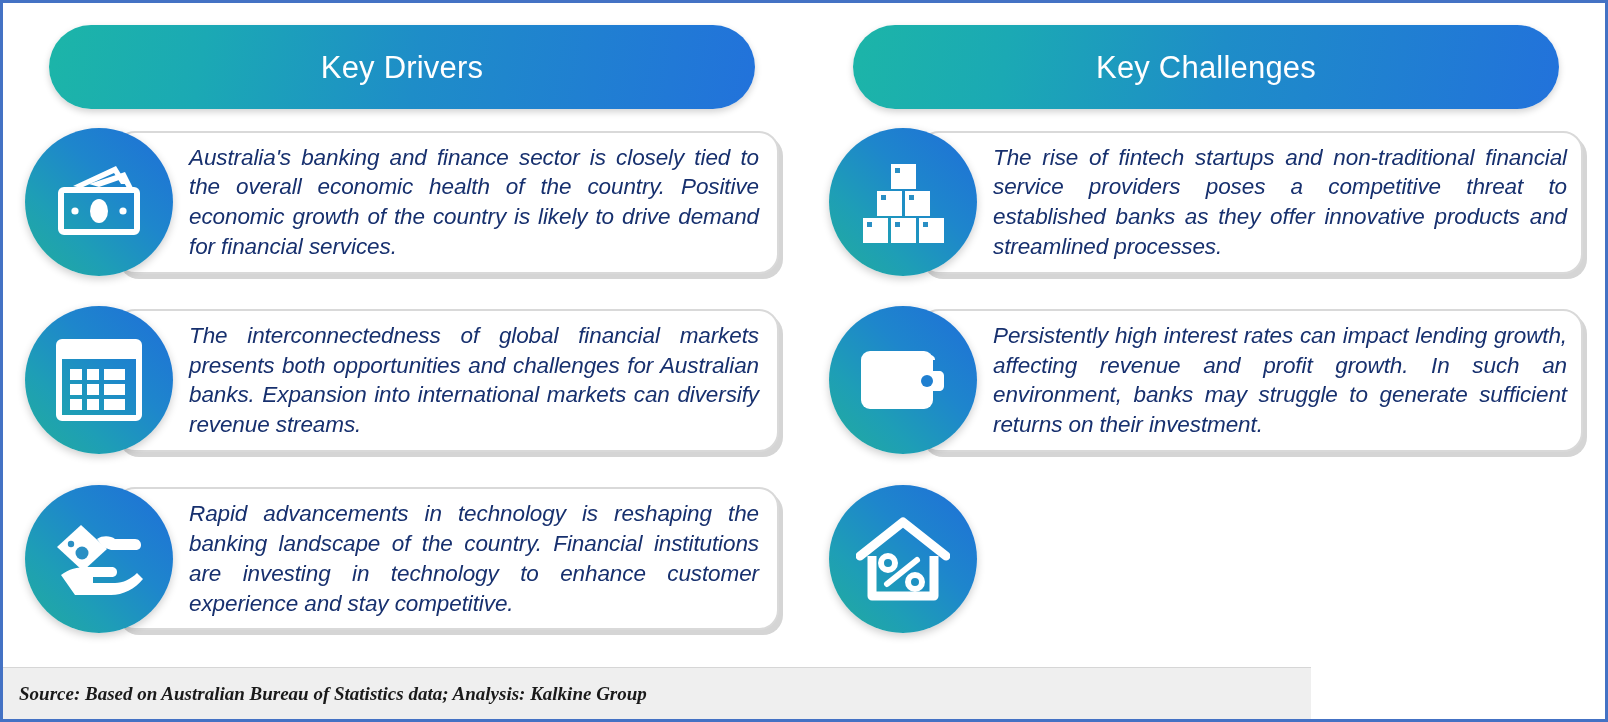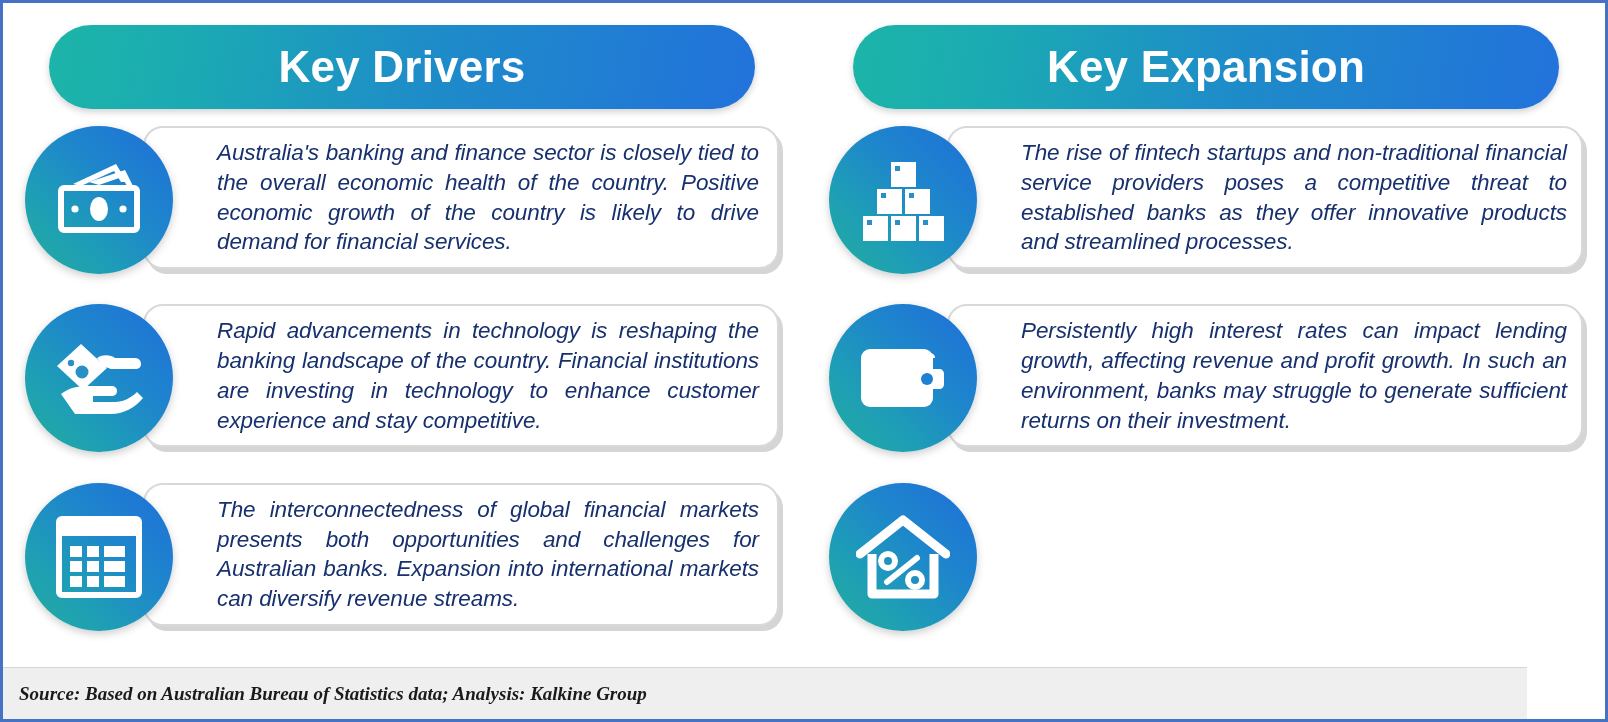--- a/index.html
+++ b/index.html
@@ -45,41 +45,40 @@
     background: linear-gradient(100deg, #1CB5A8 0%, #1BA9B4 22%, #1E8DC8 52%, #2272DB 100%);
     display: flex;
     align-items: center;
     justify-content: center;
     box-shadow: 0 3px 7px rgba(0,0,0,0.18);
     margin: 0 24px 0 24px;
   }
 
   .col-header-title {
     color: #ffffff;
-    font-size: 44px;
-    font-weight: bold;
+    font-size: 31px;
+    font-weight: normal;
     letter-spacing: 0.2px;
     line-height: 1;
   }
 
   
   .cards {
     flex: 1 1 auto;
     display: flex;
     flex-direction: column;
     justify-content: space-around;
     padding-top: 4px;
   }
 
   .card-row {
     position: relative;
     display: flex;
-    align-items: flex-start;
+    align-items: center;
     height: 152px;
-    gap: 28px;
   }
 
   .icon-circle {
     position: relative;
     z-index: 2;
     flex: 0 0 auto;
     width: 148px;
     height: 148px;
     border-radius: 50%;
     background: linear-gradient(45deg, #22AD9C 0%, #1E9EB6 30%, #1E86CC 60%, #1F6FD8 100%);
@@ -117,21 +116,21 @@
   }
 
   
   .column-right .card-body { padding-right: 14px; }
 
   
   .footer {
     position: absolute;
     left: 0;
     bottom: 0;
-    width: 1524px;
+    width: 1308px;
     height: 52px;
     background: #EFEFEF;
     border-top: 1px solid #D6D6D6;
     display: flex;
     align-items: center;
     padding-left: 16px;
   }
 
   .footer-text {
     color: #1A1A1A;
@@ -164,37 +163,20 @@
                 <path d="M36 22 L72 10 L80 26 L74 26 L69 17 L46 25 Z"></path>
               </g>
               <rect x="8" y="28" width="76" height="42" rx="3" fill="none" stroke="#ffffff" stroke-width="6"></rect>
               <ellipse cx="46" cy="49" rx="9" ry="12" fill="#ffffff"></ellipse>
               <circle cx="22" cy="49" r="3.6" fill="#ffffff"></circle>
               <circle cx="70" cy="49" r="3.6" fill="#ffffff"></circle>
             </svg>
           </div>
           <div class="card-body">
             <p class="card-text">Australia's banking and finance sector is closely tied to the overall economic health of the country. Positive economic growth of the country is likely to drive demand for financial services.</p>
-          </div>
-        </div>
-
-        <div class="card-row">
-          <div class="icon-circle">
-            <svg width="96" height="84" viewBox="0 0 96 84" fill="none">
-              <g fill="#ffffff">
-                <path d="M6 30 L30 8 L56 32 L32 54 Z"></path>
-                <path d="M46 22 C52 18 60 19 64 22 L84 22 C88 22 90 25 90 28 C90 31 88 33 84 33 L60 33 L52 30 Z"></path>
-                <path d="M10 58 C18 52 26 50 36 50 L60 50 C64 50 66 52 66 55 C66 58 64 60 60 60 L42 60 L42 66 L64 66 C72 66 80 62 86 56 L92 62 C84 72 72 78 60 78 L24 78 Z"></path>
-              </g>
-              <circle cx="20" cy="27" r="3.2" fill="#2A8FC4"></circle>
-              <circle cx="31" cy="36" r="6.5" fill="#2A8FC4"></circle>
-            </svg>
-          </div>
-          <div class="card-body">
-            <p class="card-text">Rapid advancements in technology is reshaping the banking landscape of the country. Financial institutions are investing in technology to enhance customer experience and stay competitive.</p>
           </div>
         </div>
 
         <div class="card-row">
           <div class="icon-circle">
             <svg width="86" height="82" viewBox="0 0 86 82" fill="none">
               <rect x="3" y="3" width="80" height="76" rx="3" fill="none" stroke="#ffffff" stroke-width="6"></rect>
               <rect x="6" y="6" width="74" height="14" fill="#ffffff"></rect>
               <g fill="#ffffff">
                 <rect x="14" y="30" width="12" height="11"></rect>
@@ -211,27 +193,44 @@
                   <rect x="57" y="60" width="12" height="11"></rect>
                 <rect x="14" y="60" width="12" height="11"></rect>
               </g>
             </svg>
           </div>
           <div class="card-body">
             <p class="card-text">The interconnectedness of global financial markets presents both opportunities and challenges for Australian banks. Expansion into international markets can diversify revenue streams.</p>
           </div>
         </div>
 
+        <div class="card-row">
+          <div class="icon-circle">
+            <svg width="96" height="84" viewBox="0 0 96 84" fill="none">
+              <g fill="#ffffff">
+                <path d="M6 30 L30 8 L56 32 L32 54 Z"></path>
+                <path d="M46 22 C52 18 60 19 64 22 L84 22 C88 22 90 25 90 28 C90 31 88 33 84 33 L60 33 L52 30 Z"></path>
+                <path d="M10 58 C18 52 26 50 36 50 L60 50 C64 50 66 52 66 55 C66 58 64 60 60 60 L42 60 L42 66 L64 66 C72 66 80 62 86 56 L92 62 C84 72 72 78 60 78 L24 78 Z"></path>
+              </g>
+              <circle cx="20" cy="27" r="3.2" fill="#2A8FC4"></circle>
+              <circle cx="31" cy="36" r="6.5" fill="#2A8FC4"></circle>
+            </svg>
+          </div>
+          <div class="card-body">
+            <p class="card-text">Rapid advancements in technology is reshaping the banking landscape of the country. Financial institutions are investing in technology to enhance customer experience and stay competitive.</p>
+          </div>
+        </div>
+
       </div>
     </div>
 
     <div class="column column-right">
 
       <div class="col-header">
-        <span class="col-header-title">Key Expansion</span>
+        <span class="col-header-title">Key Challenges</span>
       </div>
 
       <div class="cards">
 
         <div class="card-row">
           <div class="icon-circle">
             <svg width="92" height="84" viewBox="0 0 92 84" fill="none">
               <g fill="#ffffff">
                 <rect x="34" y="4" width="25" height="25"></rect>
                 <rect x="20" y="31" width="25" height="25"></rect>

